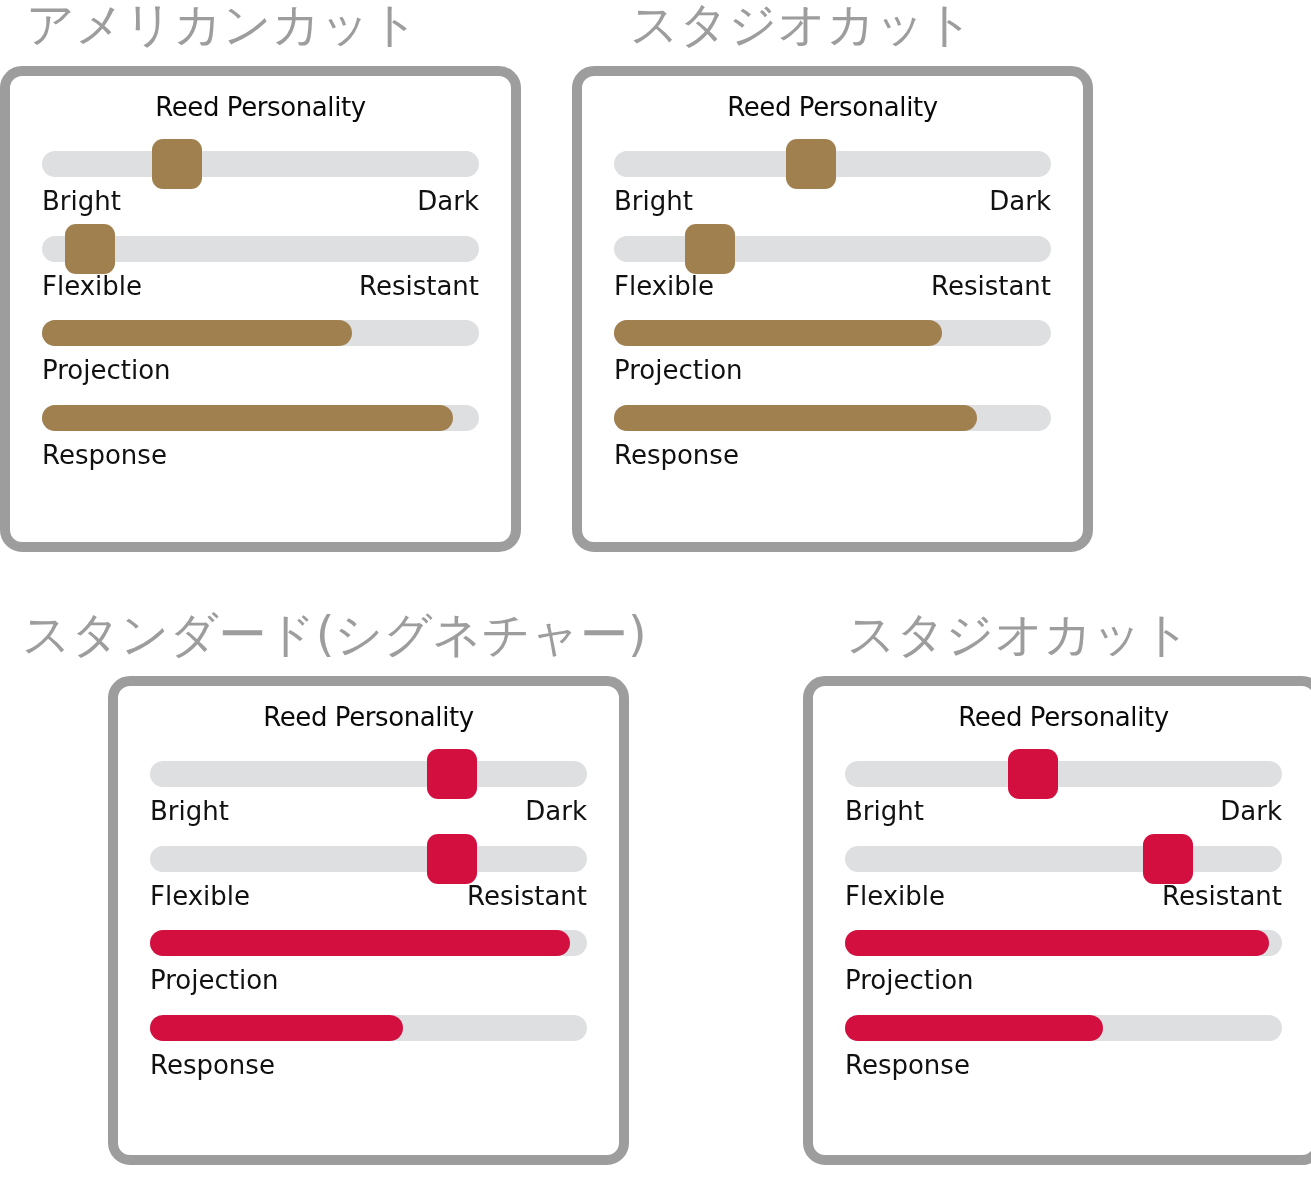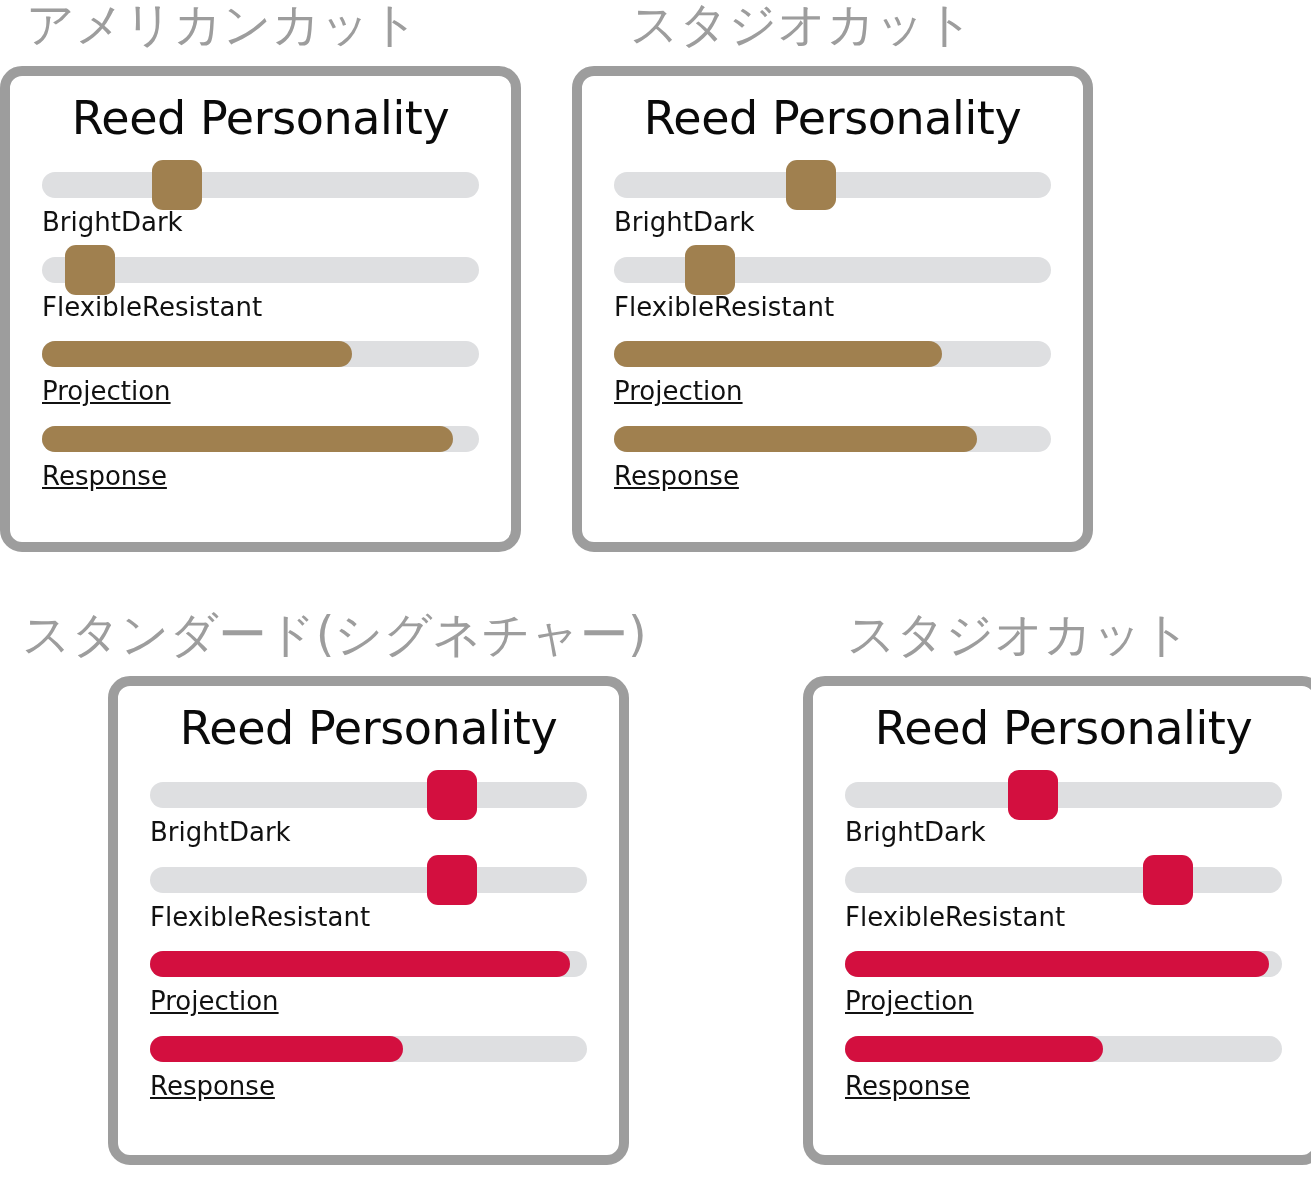--- a/index.html
+++ b/index.html
@@ -44,21 +44,21 @@
     border: 10px solid #9d9d9d;
     border-radius: 22px;
     width: 521px;
     height: 486px;
     padding: 18px 32px 0 32px;
     position: relative;
   }
 
   .card-title {
     text-align: center;
-    font-size: 46px;
+    font-size: 26px;
     line-height: 1.05;
     color: #0a0a0a;
     font-weight: 400;
     margin: 0 0 18px 0;
     font-family: "DejaVu Sans", "Liberation Sans", sans-serif;
     letter-spacing: -0.4px;
   }
 
   
   .control {
@@ -95,31 +95,30 @@
     width: 50px;
     height: 50px;
     top: 50%;
     transform: translate(-50%, -50%);
     border-radius: 11px;
     background: #a0804f;
   }
 
   .labels {
     display: flex;
-    justify-content: flex-start;
+    justify-content: space-between;
     font-size: 26px;
     color: #111111;
     line-height: 1.1;
     margin-top: -2px;
     font-family: "DejaVu Sans", "Liberation Sans", sans-serif;
   }
 
   .labels .single {
     text-align: left;
-    text-decoration: underline;
   }
 
   
   .accent-red .fill,
   .accent-red .thumb {
     background: #d30f3f;
   }
 
   
   #group-0 { left: 0px;   top: 0px; }

